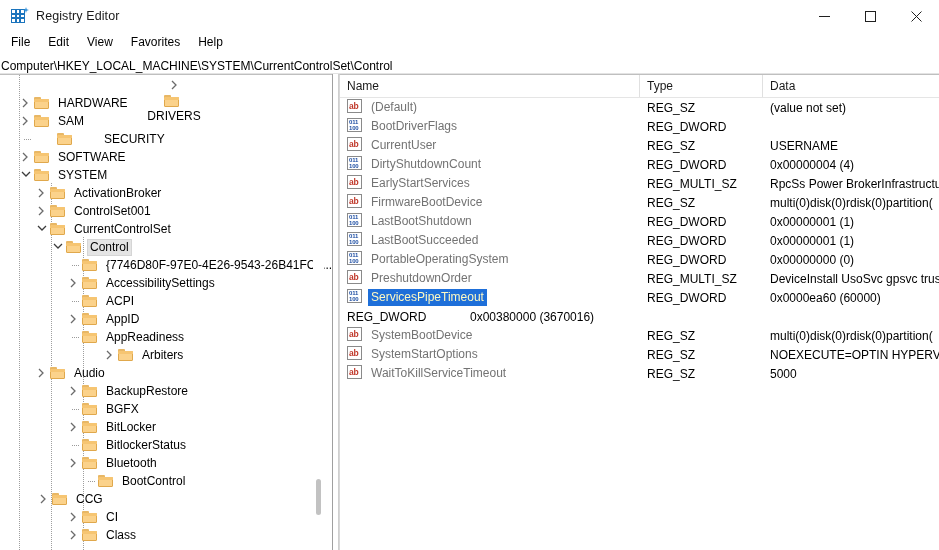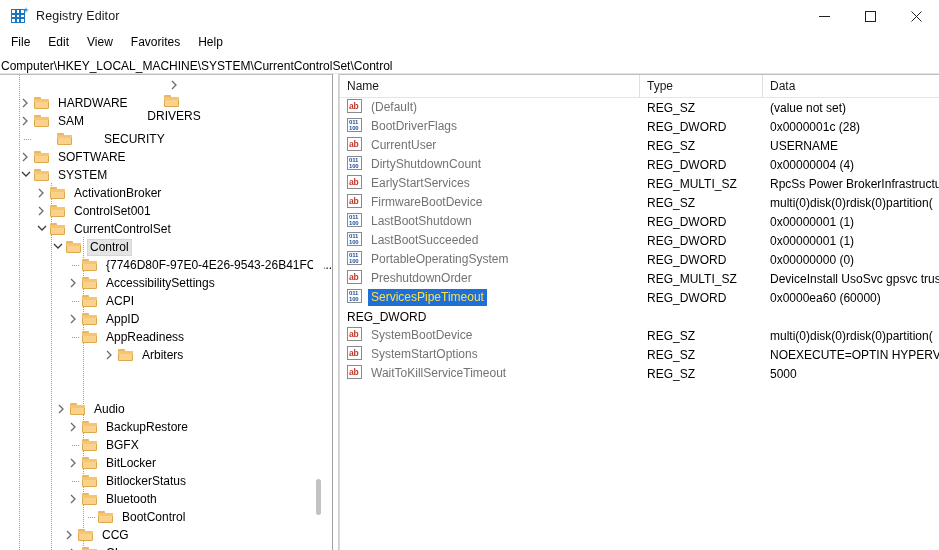--- a/index.html
+++ b/index.html
@@ -306,21 +306,21 @@
   .vicon.bin .b2 { top: 6px; }
 
   .lname {
     font-size: 12px;
     color: #737373;
     line-height: 1;
     padding: 2px 3px 3px 3px;
   }
   .lrow.selected .lname {
     background: #1e6fd9;
-    color: #fde047;
+    color: #fef9c3;
   }
 </style>
 </head>
 <body>
 
 <div class="titlebar">
   <div class="app-icon">
     <span class="grid">
         <i></i>
         <i></i>
@@ -591,21 +591,21 @@
               </svg>
             </span>
           </span>
           <span class="folder">
             <span class="tab"></span>
             <span class="body"></span>
             <span class="lip"></span>
           </span>
           <span class="tree-label">Arbiters</span>
         </div>
-        <div class="tree-row" style="padding-left: 52px; margin-top: 36px;">
+        <div class="tree-row" style="padding-left: 32px;">
           <span class="tw">
             <span class="chev">
               <svg width="8" height="10" viewBox="0 0 8 10">
                 <polyline points="2,1 6,5 2,9" fill="none" stroke="#6b6b6b" stroke-width="1.3"></polyline>
               </svg>
             </span>
           </span>
           <span class="folder">
             <span class="tab"></span>
             <span class="body"></span>
@@ -684,21 +684,21 @@
           <span class="tw">
             <span class="guide-h"></span>
           </span>
           <span class="folder">
             <span class="tab"></span>
             <span class="body"></span>
             <span class="lip"></span>
           </span>
           <span class="tree-label">BootControl</span>
         </div>
-        <div class="tree-row" style="padding-left: 60px;">
+        <div class="tree-row" style="padding-left: 34px;">
           <span class="tw">
             <span class="chev">
               <svg width="8" height="10" viewBox="0 0 8 10">
                 <polyline points="2,1 6,5 2,9" fill="none" stroke="#6b6b6b" stroke-width="1.3"></polyline>
               </svg>
             </span>
           </span>
           <span class="folder">
             <span class="tab"></span>
             <span class="body"></span>
@@ -763,21 +763,20 @@
         </div>
         <div class="lrow">
           <div class="c-name">
             <span class="vicon bin">
               <span class="b1">011</span>
               <span class="b2">100</span>
             </span>
             <span class="lname">BootDriverFlags</span>
           </div>
           <div class="c-type">REG_DWORD</div>
-          <div class="c-data">0x0000001c (28)</div>
         </div>
         <div class="lrow">
           <div class="c-name">
             <span class="vicon">
               <span class="ab">ab</span>
             </span>
             <span class="lname">CurrentUser</span>
           </div>
           <div class="c-type">REG_SZ</div>
           <div class="c-data">USERNAME</div>
@@ -862,20 +861,21 @@
               <span class="b1">011</span>
               <span class="b2">100</span>
             </span>
             <span class="lname">ServicesPipeTimeout</span>
           </div>
           <div class="c-type">REG_DWORD</div>
           <div class="c-data">0x0000ea60 (60000)</div>
         </div>
         <div class="lrow">
           <div class="c-type">REG_DWORD</div>
+          <div class="c-data">0x00380000 (3670016)</div>
         </div>
         <div class="lrow">
           <div class="c-name">
             <span class="vicon">
               <span class="ab">ab</span>
             </span>
             <span class="lname">SystemBootDevice</span>
           </div>
           <div class="c-type">REG_SZ</div>
           <div class="c-data">multi(0)disk(0)rdisk(0)partition(</div>

